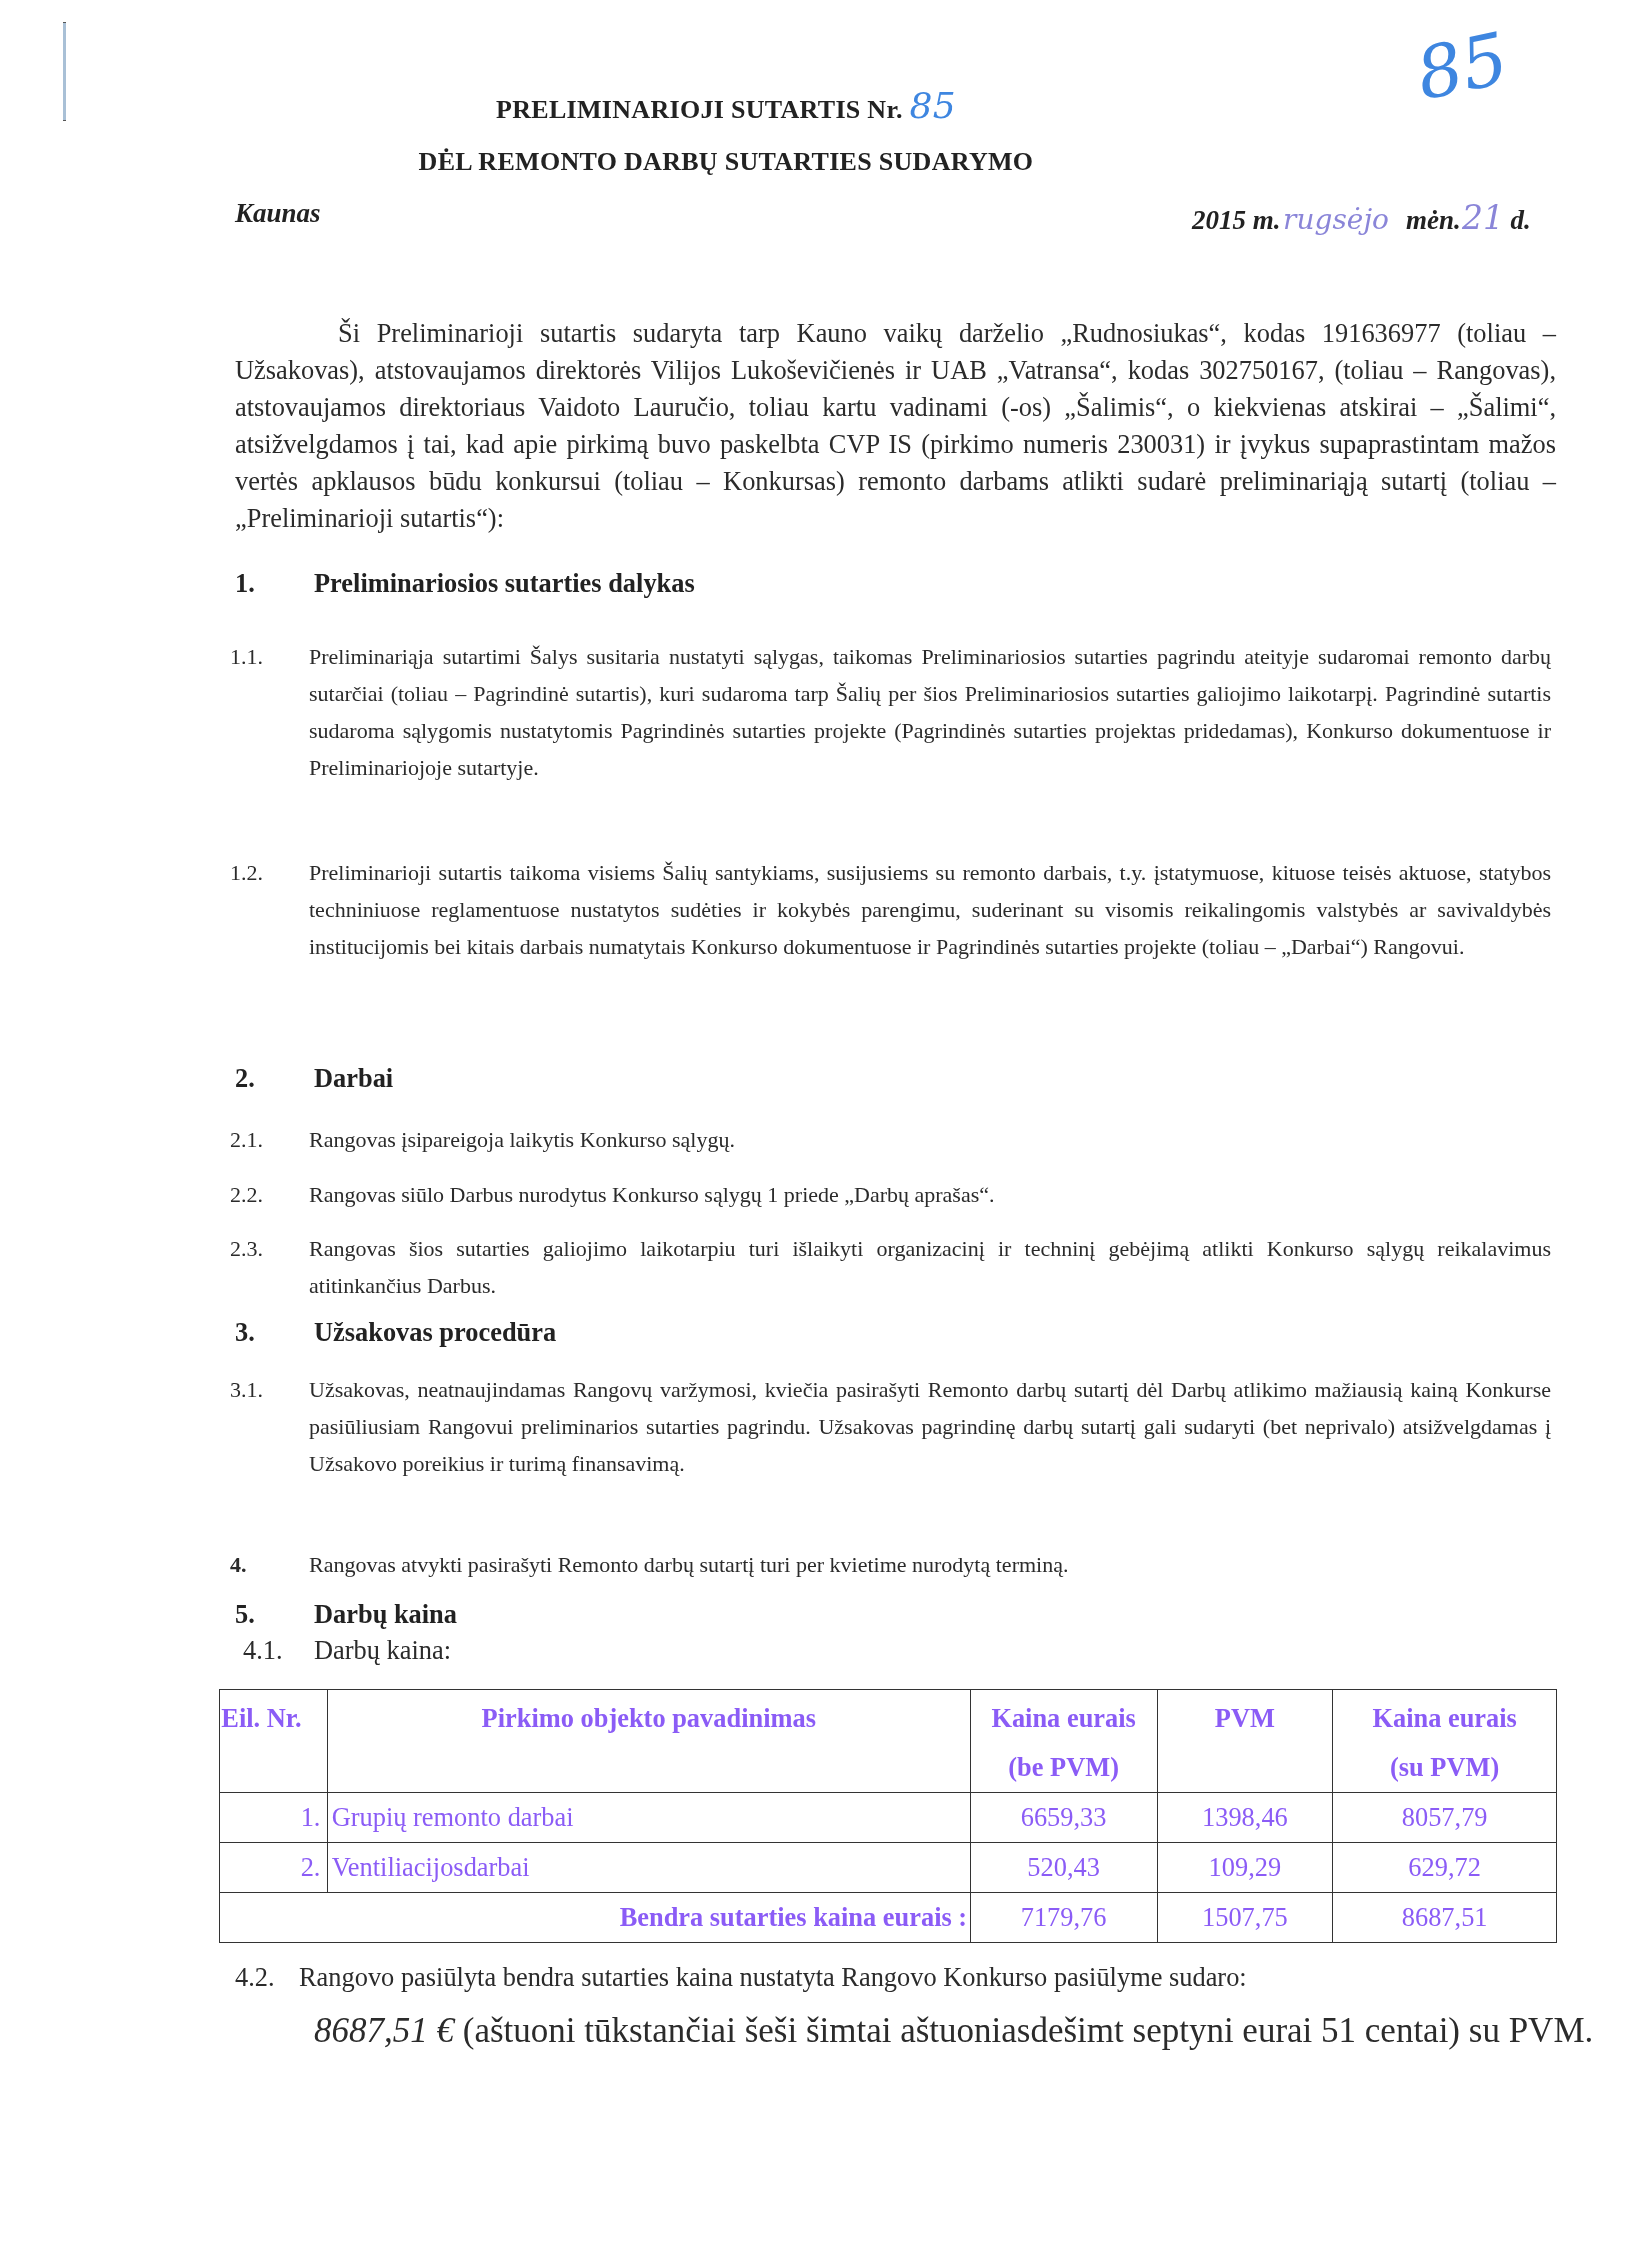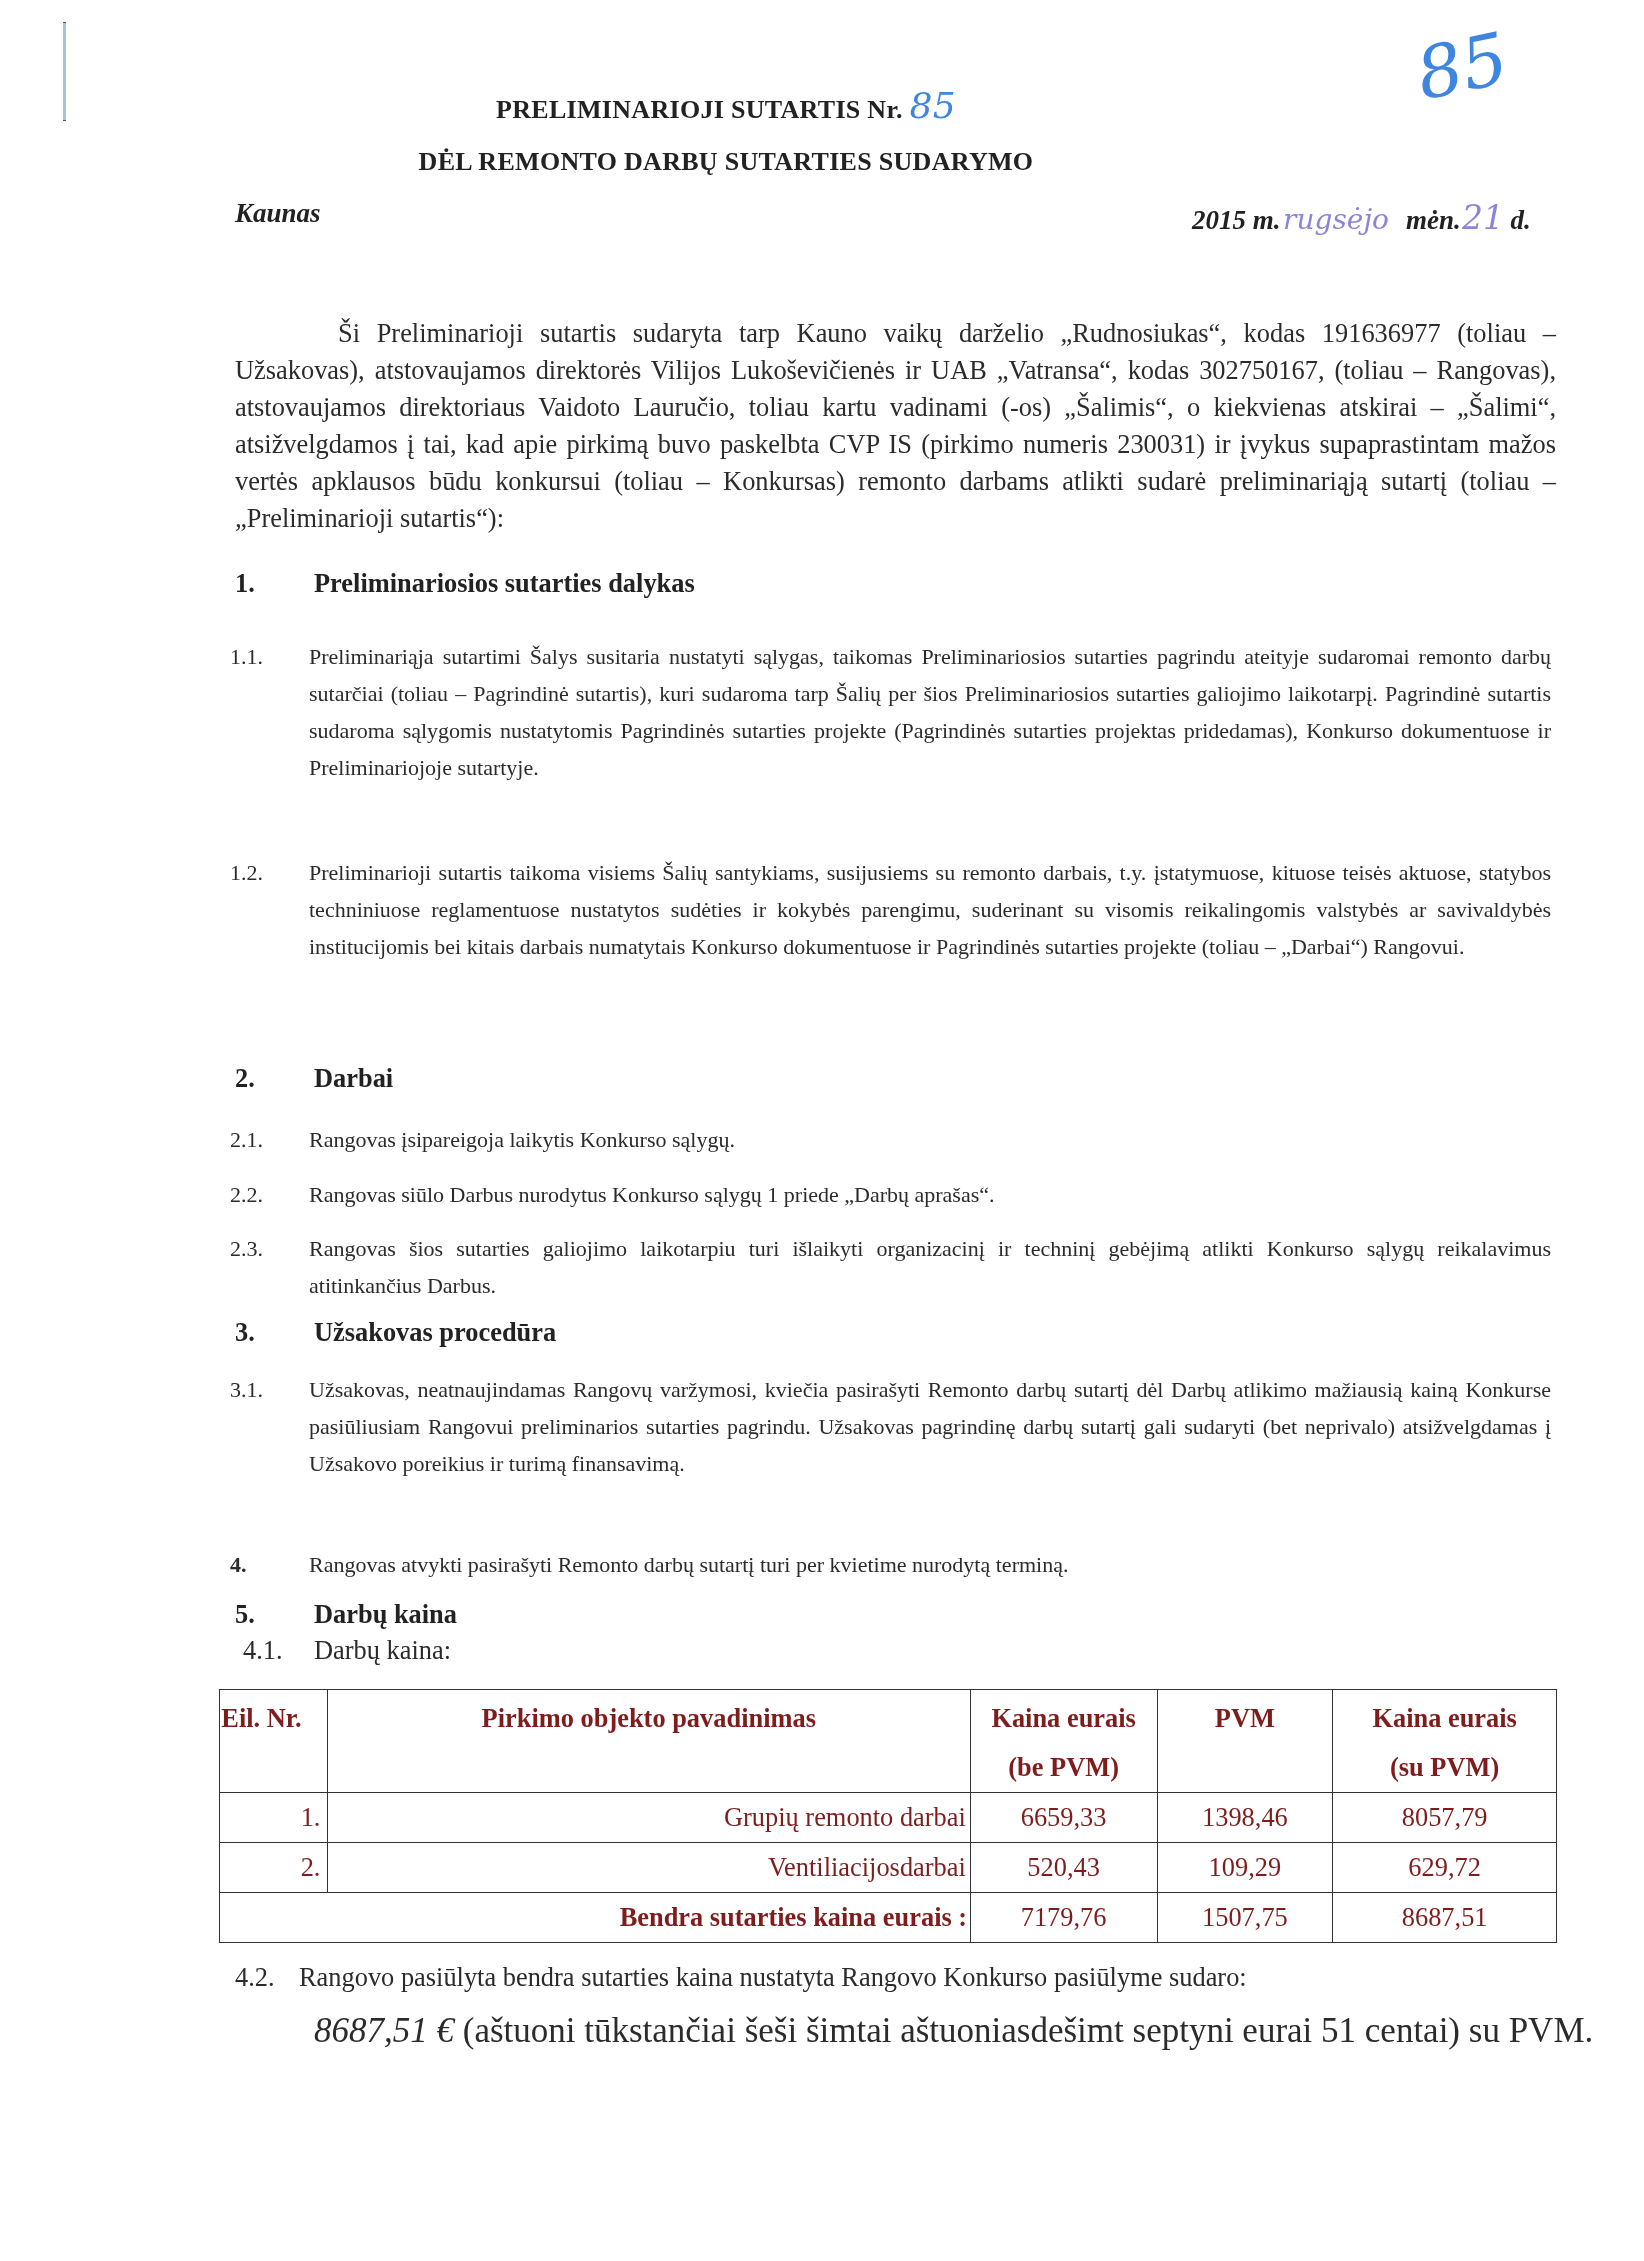--- a/index.html
+++ b/index.html
@@ -29,29 +29,29 @@
   }
   .h .num { display: inline-block; width: 79px; }
   .item {
     left: 230px; width: 1321px; font-size: 22px; line-height: 37px;
   }
   .item .num { position: absolute; left: 0; top: 0; width: 79px; }
   .item .txt { margin-left: 79px; text-align: justify; text-align-last: left; display: block; }
 
   table.price {
     position: absolute; left: 219px; top: 1689px; width: 1338px;
-    border-collapse: collapse; font-size: 26.4px; color: #7f1d1d;
+    border-collapse: collapse; font-size: 26.4px; color: #8b5cf6;
   }
   table.price td, table.price th {
     border: 1.3px solid #333; padding: 0 3.9px; vertical-align: top;
   }
   table.price th { font-weight: bold; text-align: center; line-height: 49px; padding-top: 3.9px; }
   table.price th.left { text-align: left; padding-left: 1.3px; }
   table.price tr.hdr th { height: 95px; }
-  table.price td { height: 49px; line-height: 49px; text-align: right; }
+  table.price td { height: 49px; line-height: 49px; }
   table.price td.c { text-align: center; }
   table.price td.r { text-align: right; padding-right: 13px; }
   table.price td.total-label { text-align: right; font-weight: bold; padding-right: 2.6px; }
   table.price td.bold { font-weight: normal; }
   .sum-line { left: 314px; font-size: 35px; white-space: nowrap; }
   .sum-line .amt { font-style: italic; }
   .margin-mark { left: 63px; top: 22px; width: 2.6px; height: 97px; background: #a9c0d6; border-top: 1.9px solid #555; border-bottom: 1.9px solid #555; }
 </style>
 </head>
 <body>

